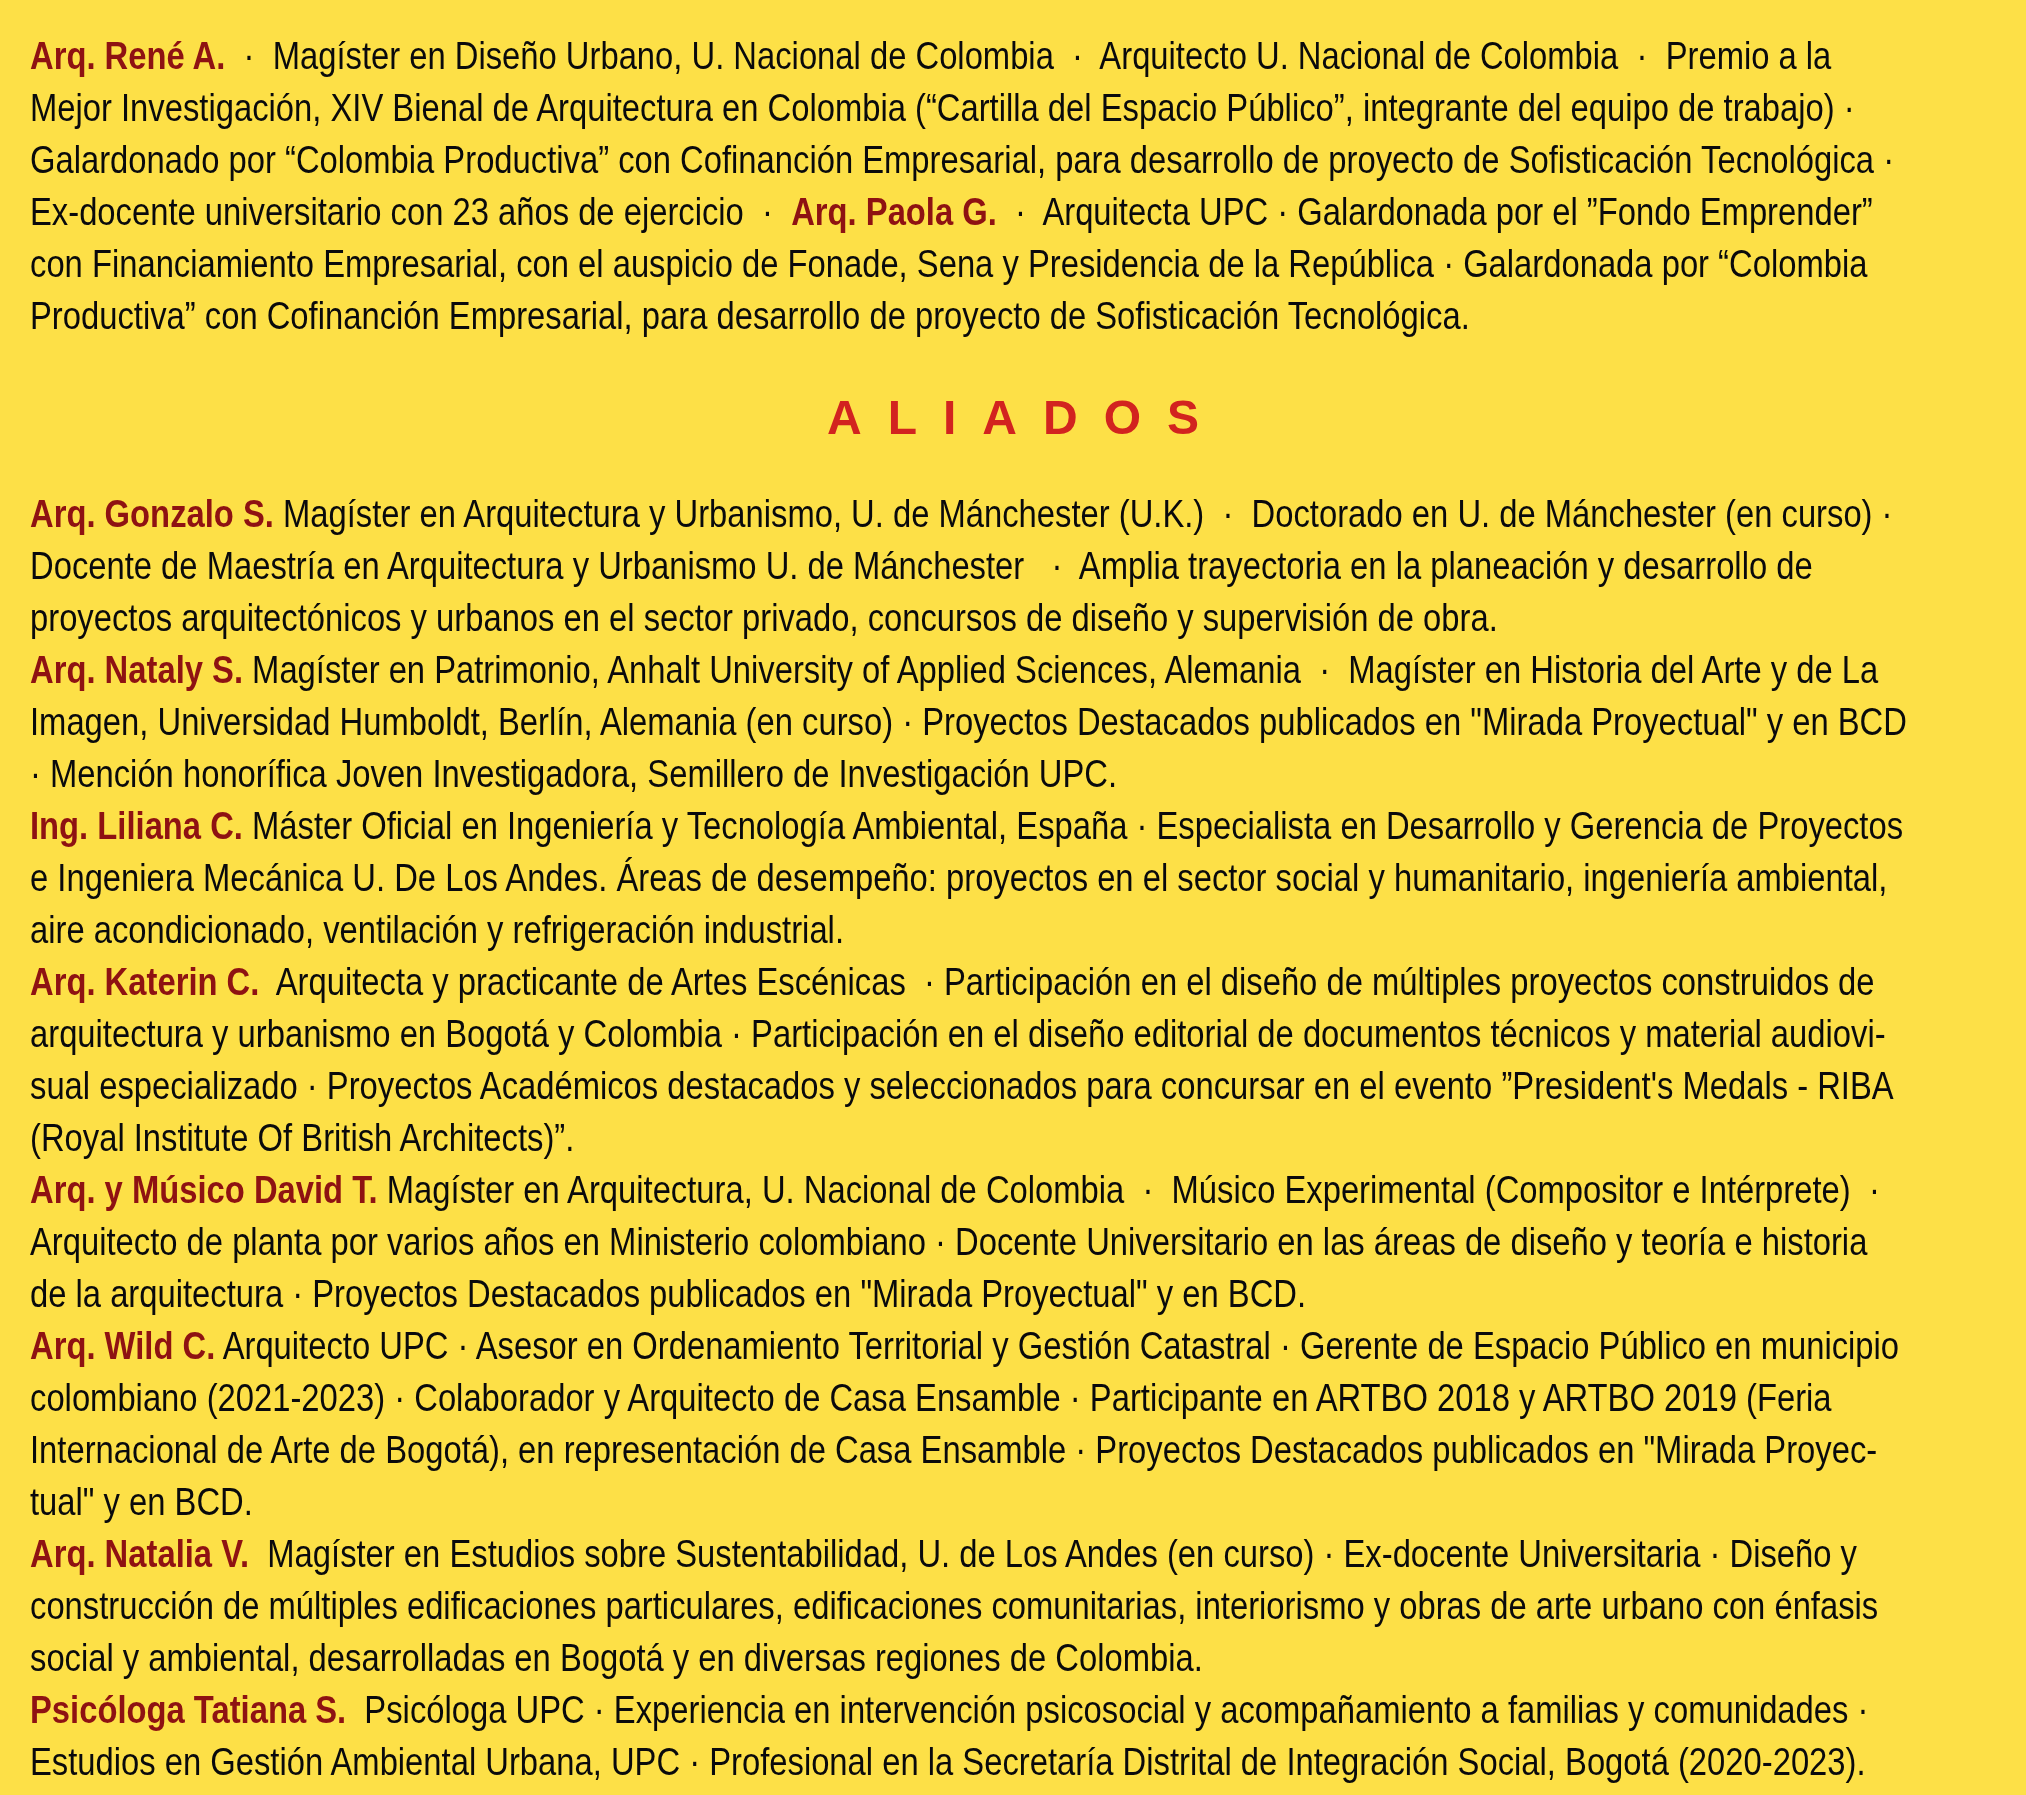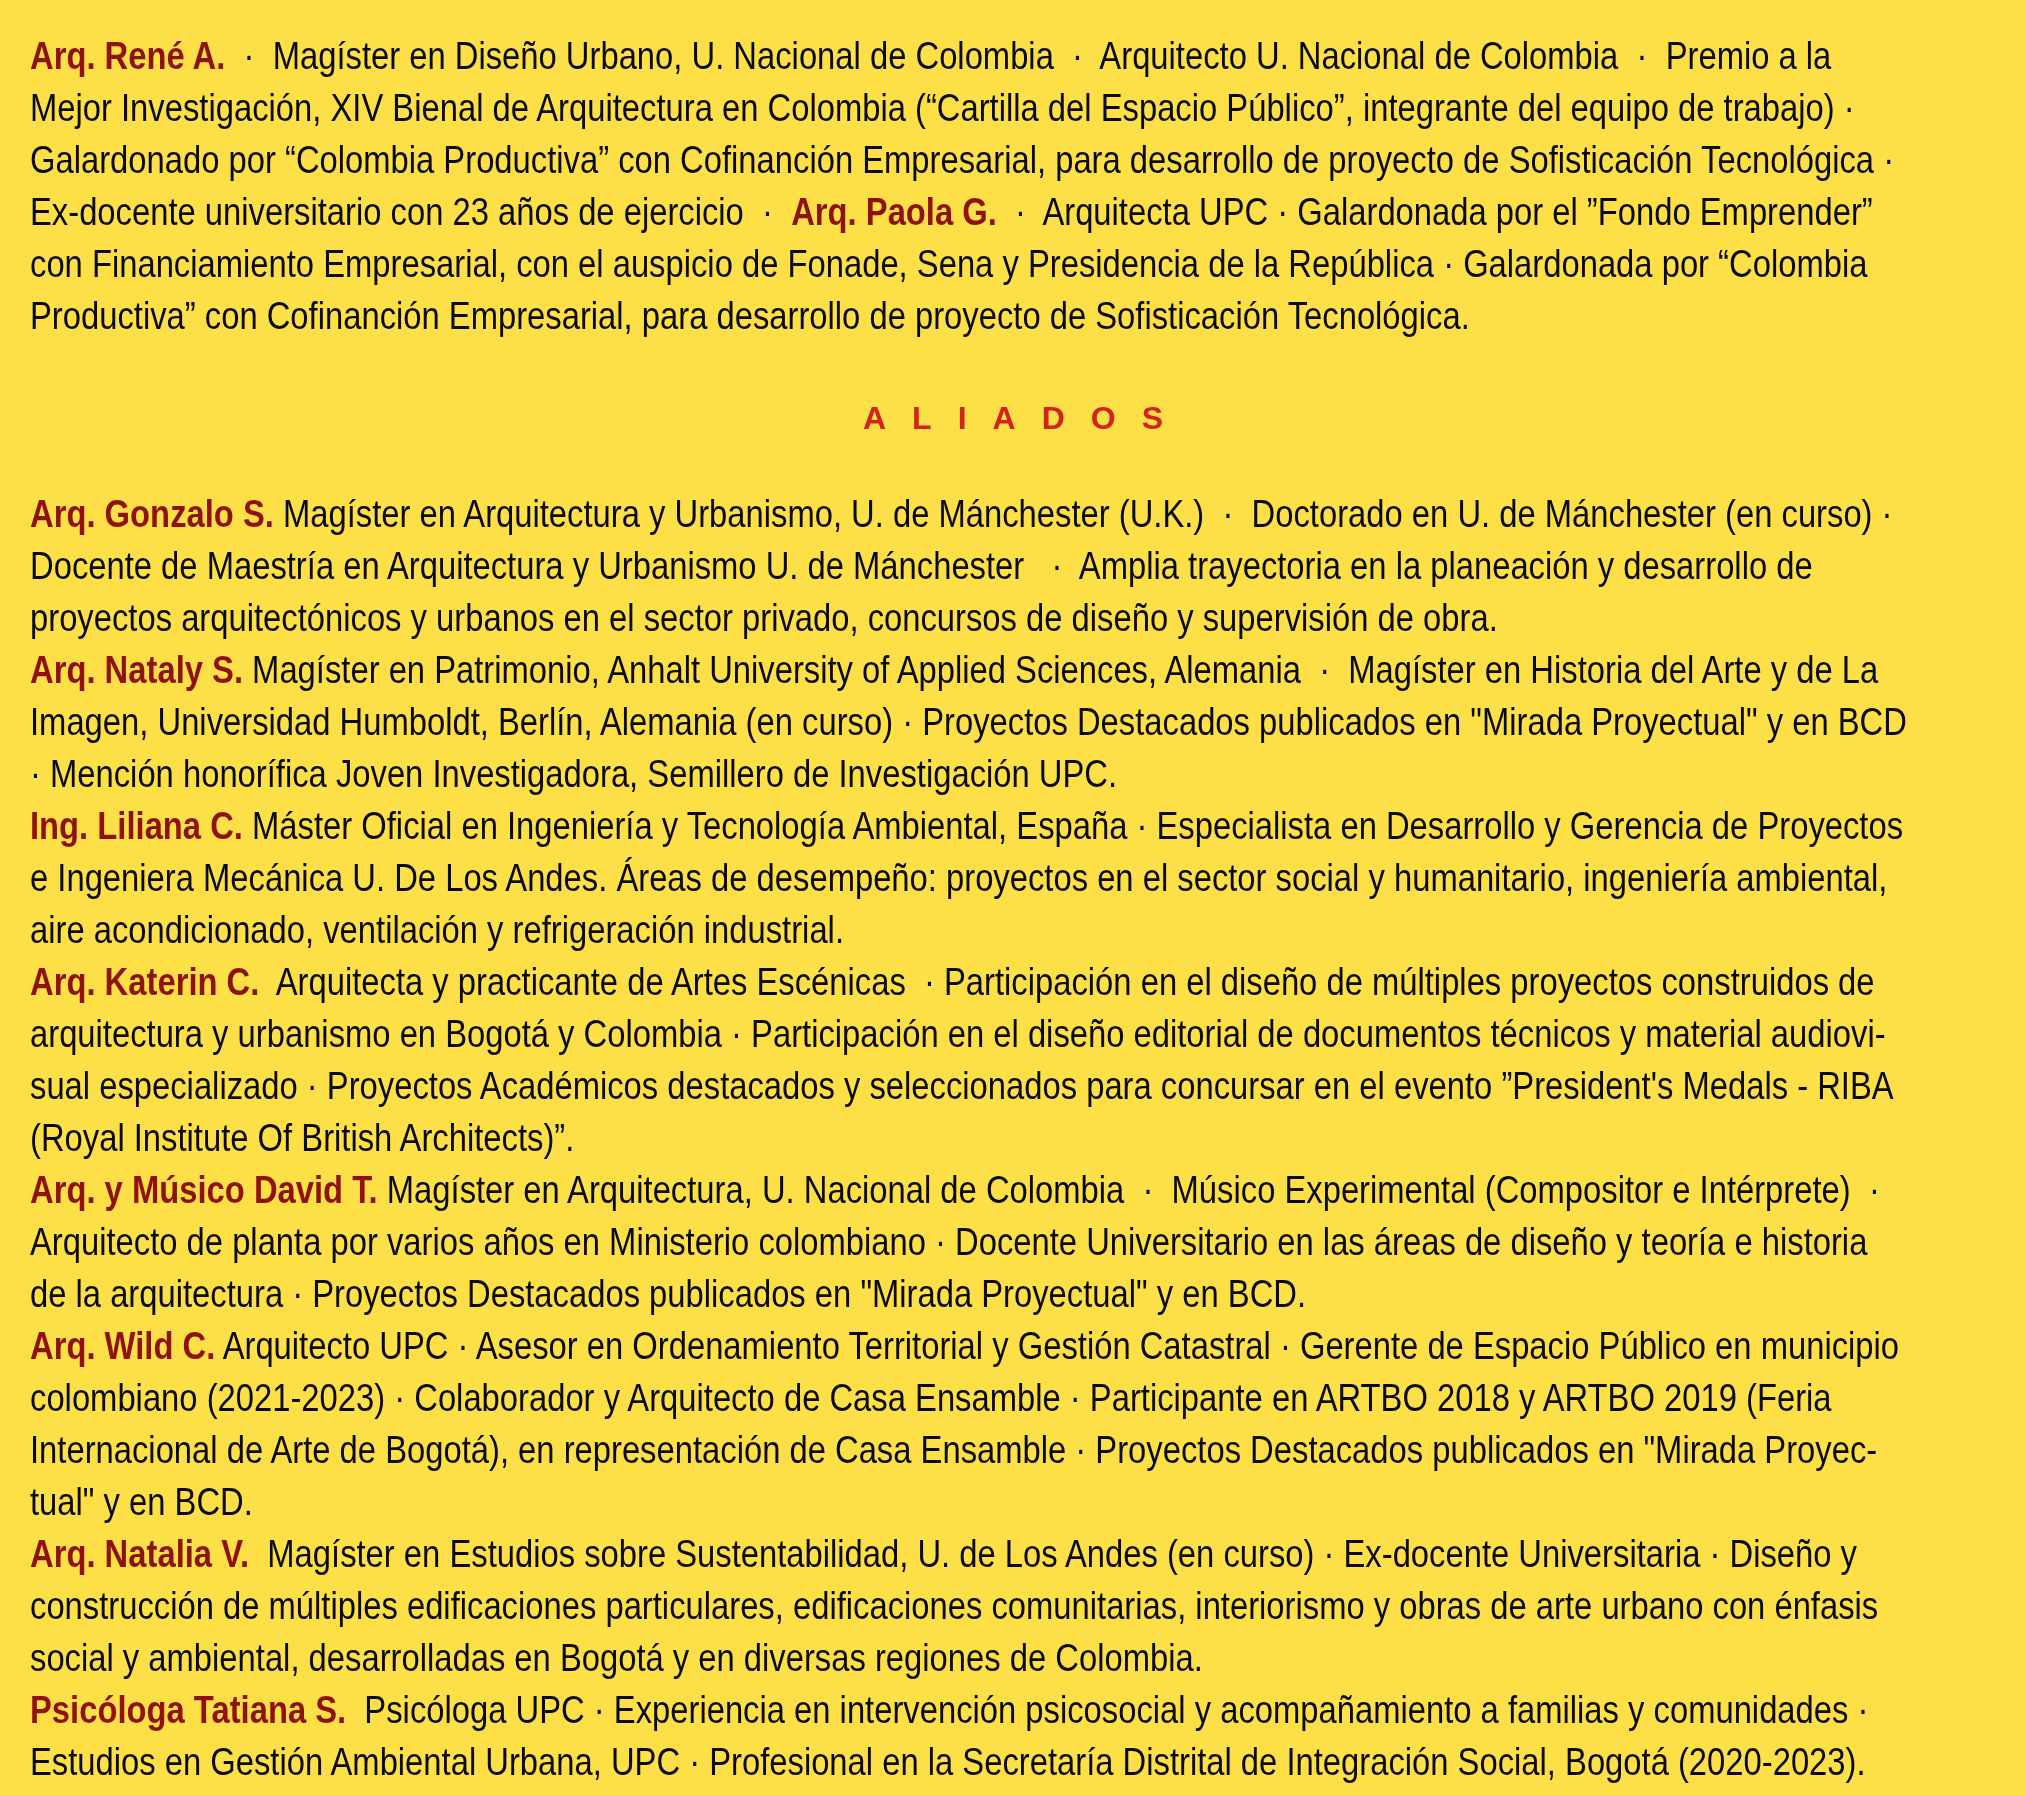--- a/index.html
+++ b/index.html
@@ -29,21 +29,21 @@
   .run-name { font-weight: bold; color: #8e1212; }
   .run-body { font-weight: normal; }
   .heading {
     position: absolute;
     top: 392px;
     left: 0;
     width: 100%;
     box-sizing: border-box;
     text-align: center;
     font-weight: bold;
-    font-size: 32px;
+    font-size: 48px;
     line-height: 52px;
     letter-spacing: 26px;
     padding-left: 26px;
     color: #d2231f;
   }
 </style>
 </head>
 <body>
 
 <div class="page">

